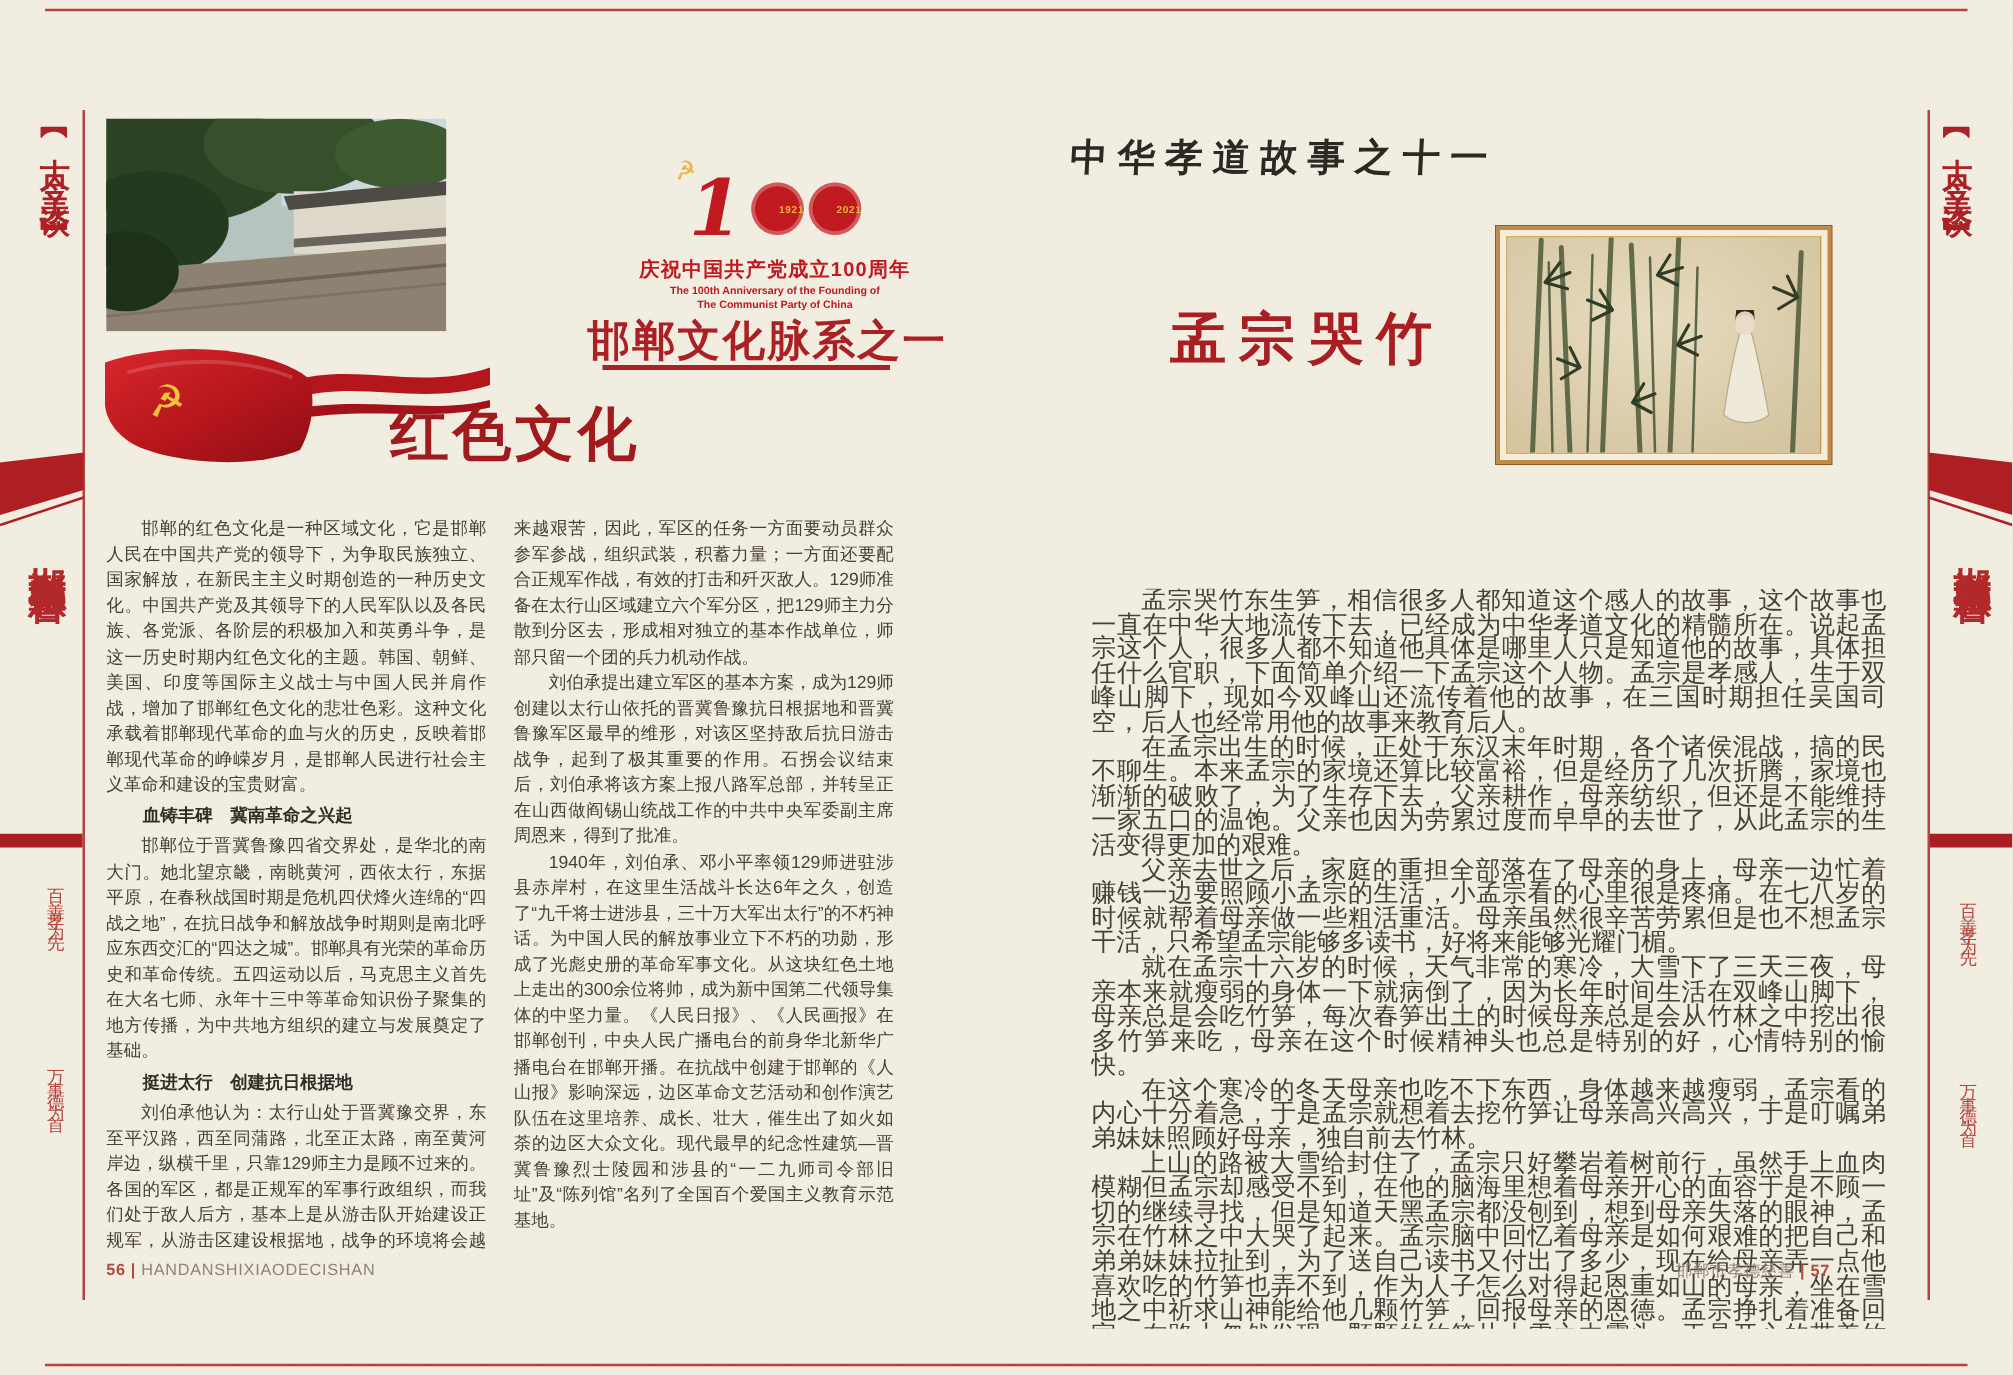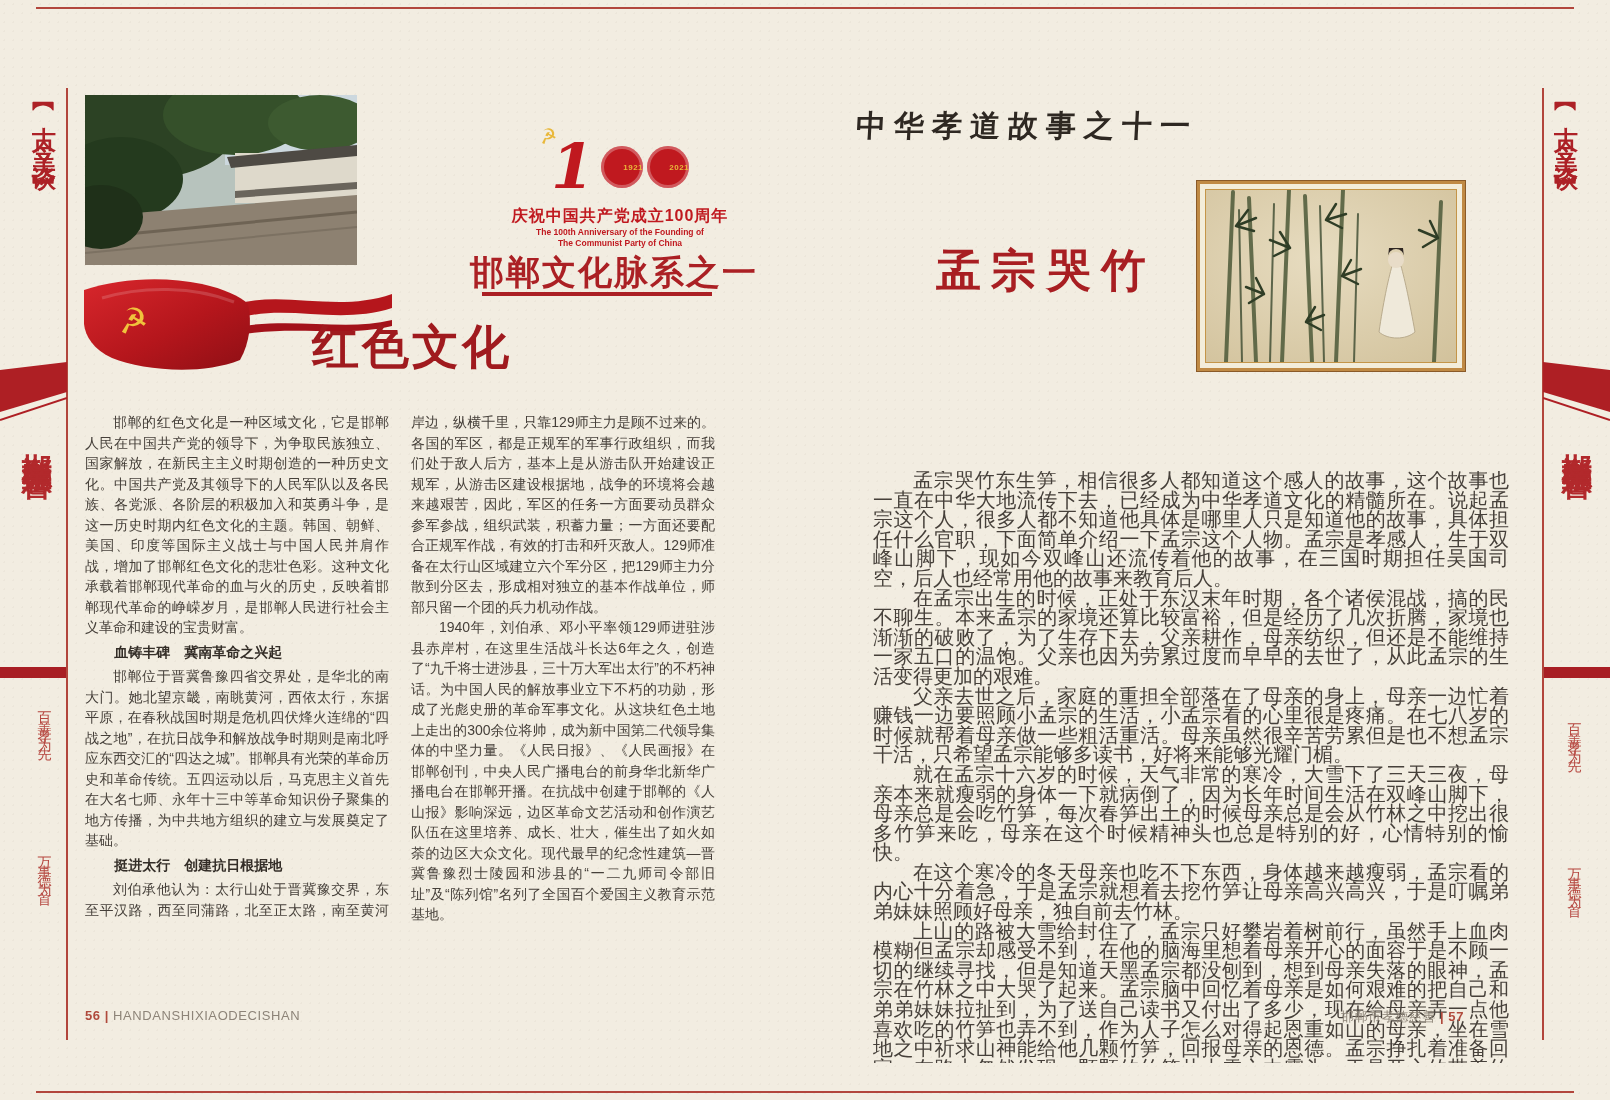--- a/index.html
+++ b/index.html
@@ -139,20 +139,21 @@
   </svg>
 
   <div class="red-title">红色文化</div>
 
   <div class="left-body">
       <div class="para">邯郸的红色文化是一种区域文化，它是邯郸人民在中国共产党的领导下，为争取民族独立、国家解放，在新民主主义时期创造的一种历史文化。中国共产党及其领导下的人民军队以及各民族、各党派、各阶层的积极加入和英勇斗争，是这一历史时期内红色文化的主题。韩国、朝鲜、美国、印度等国际主义战士与中国人民并肩作战，增加了邯郸红色文化的悲壮色彩。这种文化承载着邯郸现代革命的血与火的历史，反映着邯郸现代革命的峥嵘岁月，是邯郸人民进行社会主义革命和建设的宝贵财富。</div>
       <div class="subhead">血铸丰碑　冀南革命之兴起</div>
       <div class="para">邯郸位于晋冀鲁豫四省交界处，是华北的南大门。她北望京畿，南眺黄河，西依太行，东据平原，在春秋战国时期是危机四伏烽火连绵的“四战之地”，在抗日战争和解放战争时期则是南北呼应东西交汇的“四达之城”。邯郸具有光荣的革命历史和革命传统。五四运动以后，马克思主义首先在大名七师、永年十三中等革命知识份子聚集的地方传播，为中共地方组织的建立与发展奠定了基础。</div>
       <div class="subhead">挺进太行　创建抗日根据地</div>
       <div class="para">刘伯承他认为：太行山处于晋冀豫交界，东至平汉路，西至同蒲路，北至正太路，南至黄河岸边，纵横千里，只靠129师主力是顾不过来的。各国的军区，都是正规军的军事行政组织，而我们处于敌人后方，基本上是从游击队开始建设正规军，从游击区建设根据地，战争的环境将会越来越艰苦，因此，军区的任务一方面要动员群众参军参战，组织武装，积蓄力量；一方面还要配合正规军作战，有效的打击和歼灭敌人。129师准备在太行山区域建立六个军分区，把129师主力分散到分区去，形成相对独立的基本作战单位，师部只留一个团的兵力机动作战。</div>
+      <div class="para">刘伯承提出建立军区的基本方案，成为129师创建以太行山依托的晋冀鲁豫抗日根据地和晋冀鲁豫军区最早的维形，对该区坚持敌后抗日游击战争，起到了极其重要的作用。石拐会议结束后，刘伯承将该方案上报八路军总部，并转呈正在山西做阎锡山统战工作的中共中央军委副主席周恩来，得到了批准。</div>
       <div class="para">1940年，刘伯承、邓小平率领129师进驻涉县赤岸村，在这里生活战斗长达6年之久，创造了“九千将士进涉县，三十万大军出太行”的不朽神话。为中国人民的解放事业立下不朽的功勋，形成了光彪史册的革命军事文化。从这块红色土地上走出的300余位将帅，成为新中国第二代领导集体的中坚力量。《人民日报》、《人民画报》在邯郸创刊，中央人民广播电台的前身华北新华广播电台在邯郸开播。在抗战中创建于邯郸的《人山报》影响深远，边区革命文艺活动和创作演艺队伍在这里培养、成长、壮大，催生出了如火如荼的边区大众文化。现代最早的纪念性建筑—晋冀鲁豫烈士陵园和涉县的“一二九师司令部旧址”及“陈列馆”名列了全国百个爱国主义教育示范基地。</div>
     </div>
 
   <div class="story-series">中华孝道故事之十一</div>
 
   <div class="painting">
     <svg width="250" height="172" viewBox="0 0 250 172">
       <defs>
         <radialGradient id="wash" cx="0.45" cy="0.4" r="0.8">
           <stop offset="0" stop-color="#e7dcc0"></stop>

